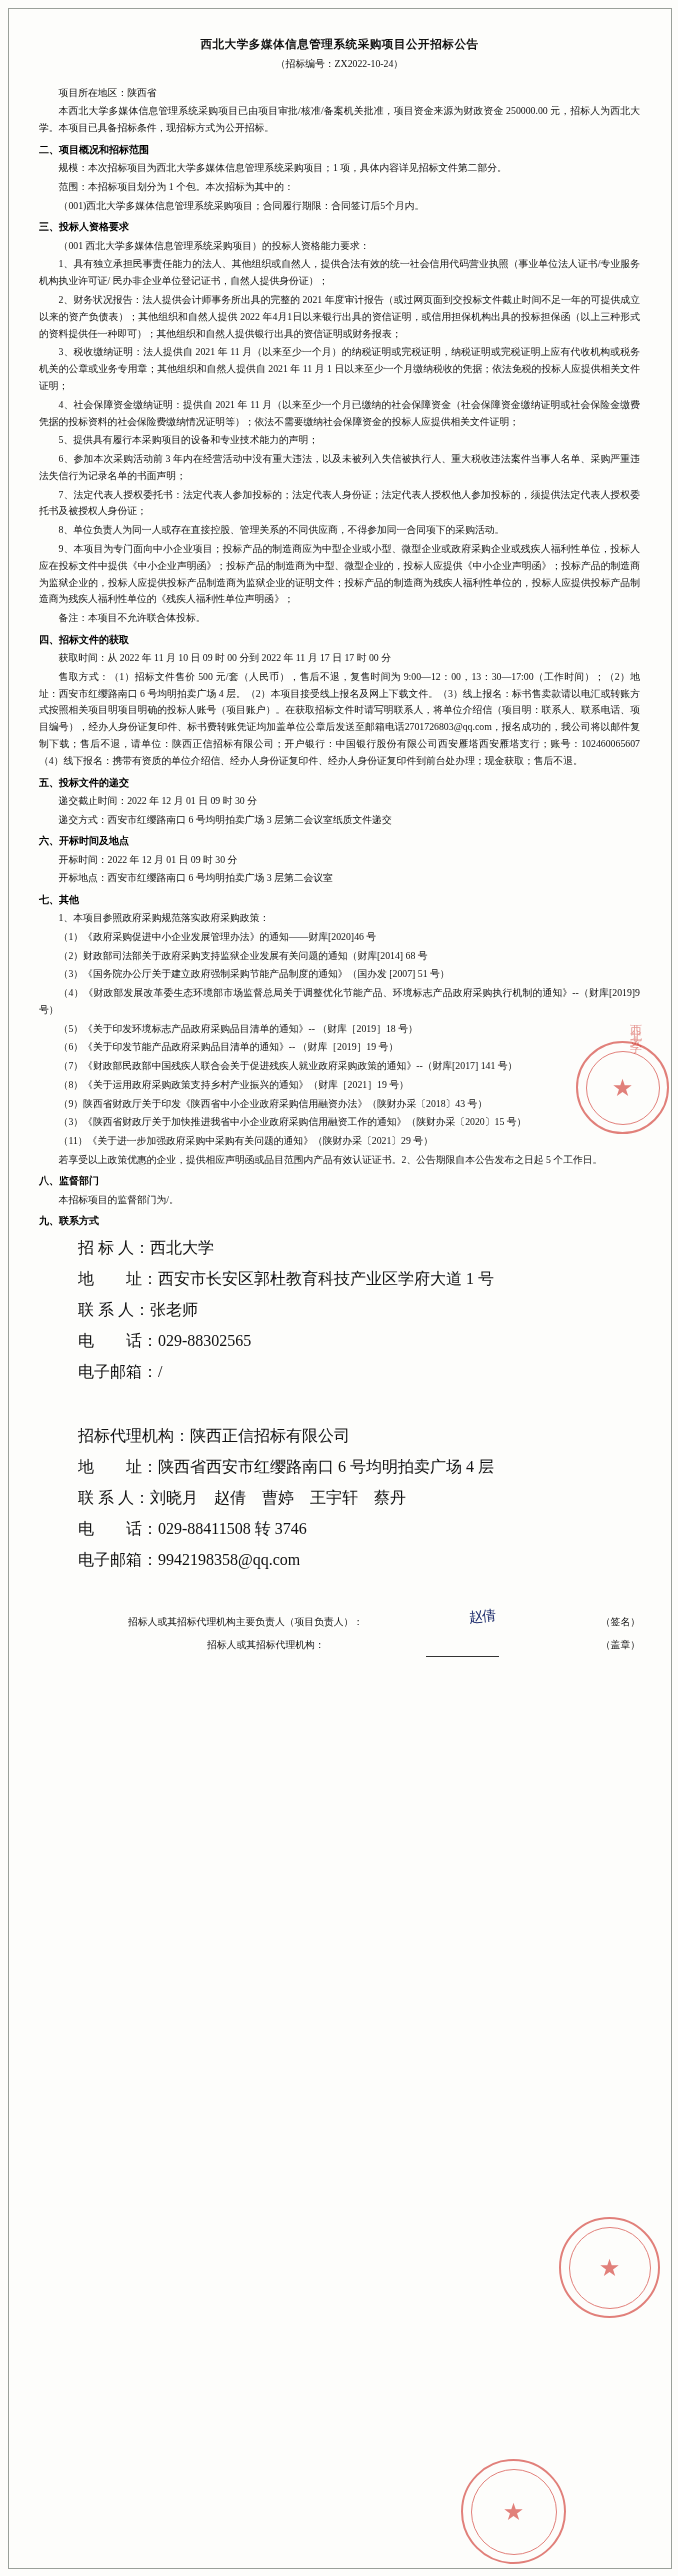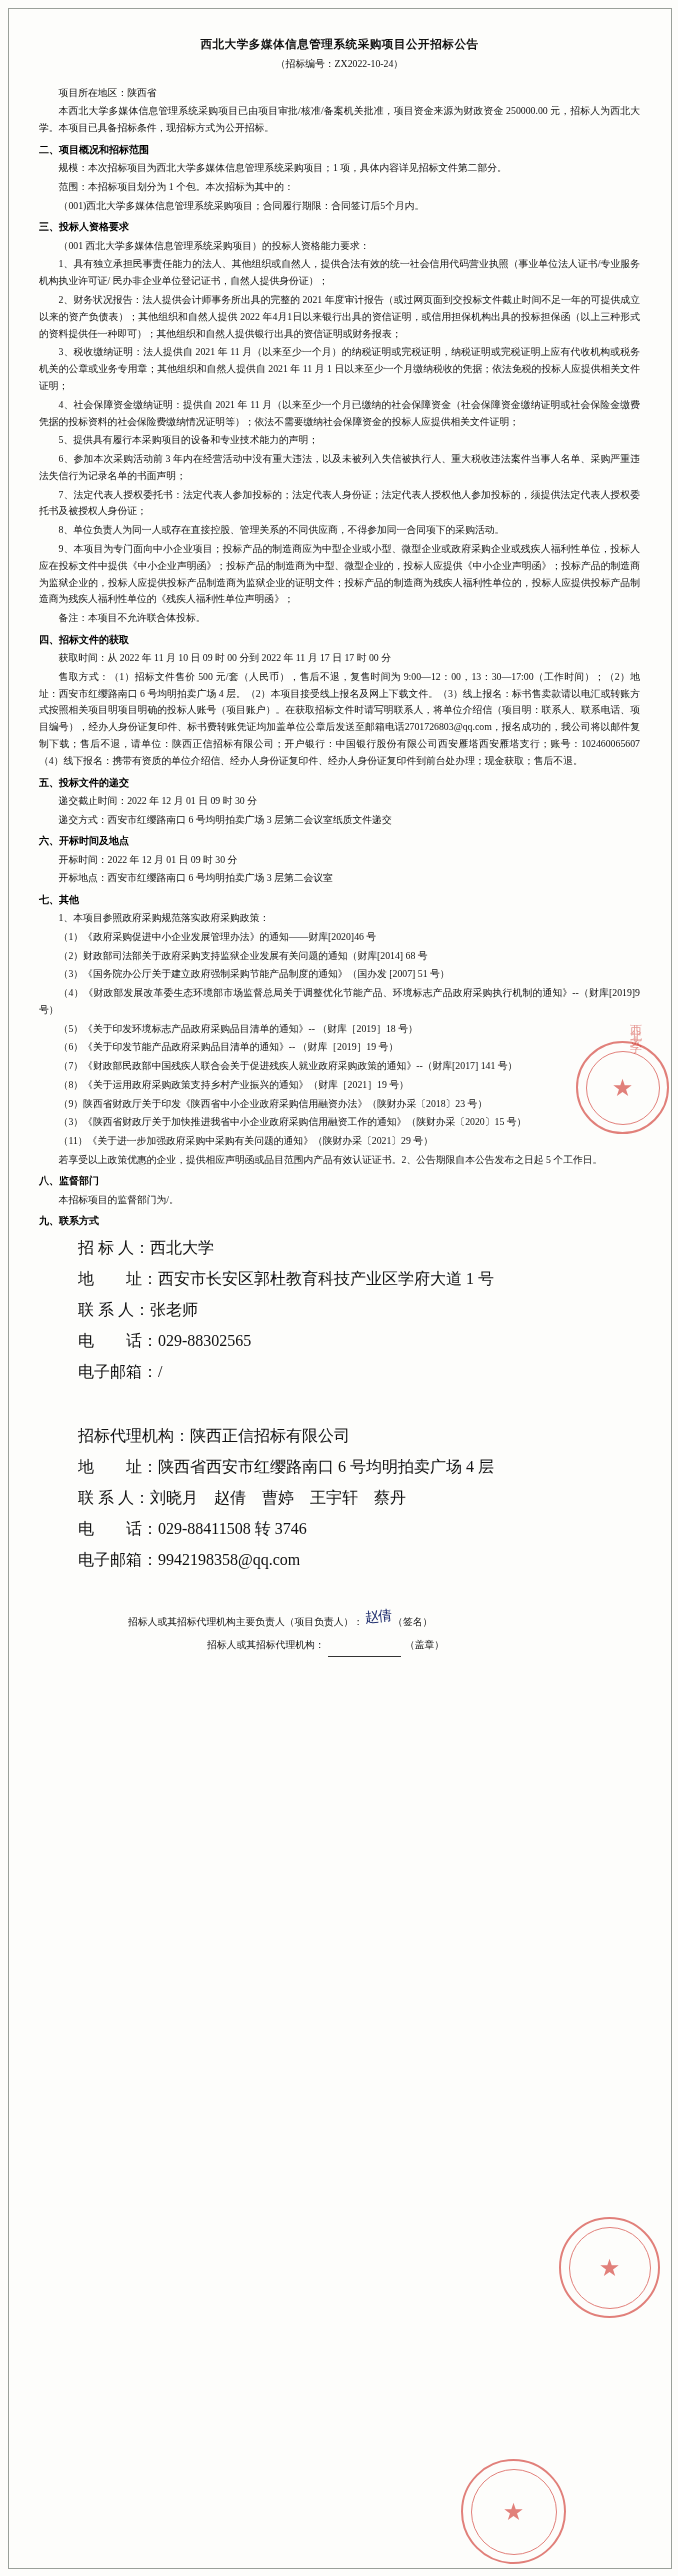--- a/index.html
+++ b/index.html
@@ -20,21 +20,21 @@
   }
   .doc-subtitle{
     text-align:center;font-size:9.8px;color:#111;margin:0 0 13px 0;line-height:1.6;
   }
   .p{font-size:9.8px;line-height:1.72;color:#111;margin:0 0 1.9px 0;text-align:justify;}
   .p-ind{text-indent:19.6px;}
   .sec{font-size:10px;font-weight:bold;line-height:1.85;color:#000;margin:3.7px 0 0.9px 0;}
   .contact-line{font-size:16px;line-height:1.95;color:#111;margin-left:39px;}
   .contact-line .lbl{display:inline-block;min-width:61px;}
   .sign-wrap{margin-top:24px;font-size:9.8px;color:#111;}
-  .sign-row{display:flex;justify-content:flex-start;align-items:flex-end;margin-left:89px;line-height:2.4;}
+  .sign-row{display:flex;justify-content:space-between;align-items:flex-end;margin-left:89px;line-height:2.4;}
   .sign-row .lbl{white-space:nowrap;}
   .sign-line{display:inline-block;border-bottom:0.9px solid #333;min-width:73px;height:11.2px;margin:0 3.7px;}
   .handwrite{
     font-family:"Liberation Serif",serif;font-size:14px;color:#1b2a6b;
     transform:rotate(-6deg);display:inline-block;margin:0 1.9px;letter-spacing:-0.9px;
   }
   
   .seal{position:absolute;border-radius:50%;border:2.3px solid #d0342c;opacity:.62;z-index:2;}
   .seal .star{
     position:absolute;left:50%;top:50%;transform:translate(-50%,-50%);
@@ -111,21 +111,21 @@
     <div class="sec">七、其他</div>
     <div class="p p-ind">1、本项目参照政府采购规范落实政府采购政策：</div>
     <div class="p p-ind">（1）《政府采购促进中小企业发展管理办法》的通知——财库[2020]46 号</div>
     <div class="p p-ind">（2）财政部司法部关于政府采购支持监狱企业发展有关问题的通知（财库[2014] 68 号</div>
     <div class="p p-ind">（3）《国务院办公厅关于建立政府强制采购节能产品制度的通知》（国办发 [2007] 51 号）</div>
     <div class="p p-ind">（4）《财政部发展改革委生态环境部市场监督总局关于调整优化节能产品、环境标志产品政府采购执行机制的通知》--（财库[2019]9 号）</div>
     <div class="p p-ind">（5）《关于印发环境标志产品政府采购品目清单的通知》-- （财库［2019］18 号）</div>
     <div class="p p-ind">（6）《关于印发节能产品政府采购品目清单的通知》-- （财库［2019］19 号）</div>
     <div class="p p-ind">（7）《财政部民政部中国残疾人联合会关于促进残疾人就业政府采购政策的通知》--（财库[2017] 141 号）</div>
     <div class="p p-ind">（8）《关于运用政府采购政策支持乡村产业振兴的通知》（财库［2021］19 号）</div>
-    <div class="p p-ind">（9）陕西省财政厅关于印发《陕西省中小企业政府采购信用融资办法》（陕财办采〔2018〕23 号）</div>
+    <div class="p p-ind">（9）陕西省财政厅关于印发《陕西省中小企业政府采购信用融资办法》（陕财办采〔2018〕43 号）</div>
     <div class="p p-ind">（3）《陕西省财政厅关于加快推进我省中小企业政府采购信用融资工作的通知》（陕财办采〔2020〕15 号）</div>
     <div class="p p-ind">（11）《关于进一步加强政府采购中采购有关问题的通知》（陕财办采〔2021〕29 号）</div>
     <div class="p p-ind">若享受以上政策优惠的企业，提供相应声明函或品目范围内产品有效认证证书。2、公告期限自本公告发布之日起 5 个工作日。</div>
     <div class="p p-ind"></div>
 
     <div class="sec">八、监督部门</div>
     <div class="p p-ind">本招标项目的监督部门为/。</div>
 
     <div class="sec">九、联系方式</div>
 

